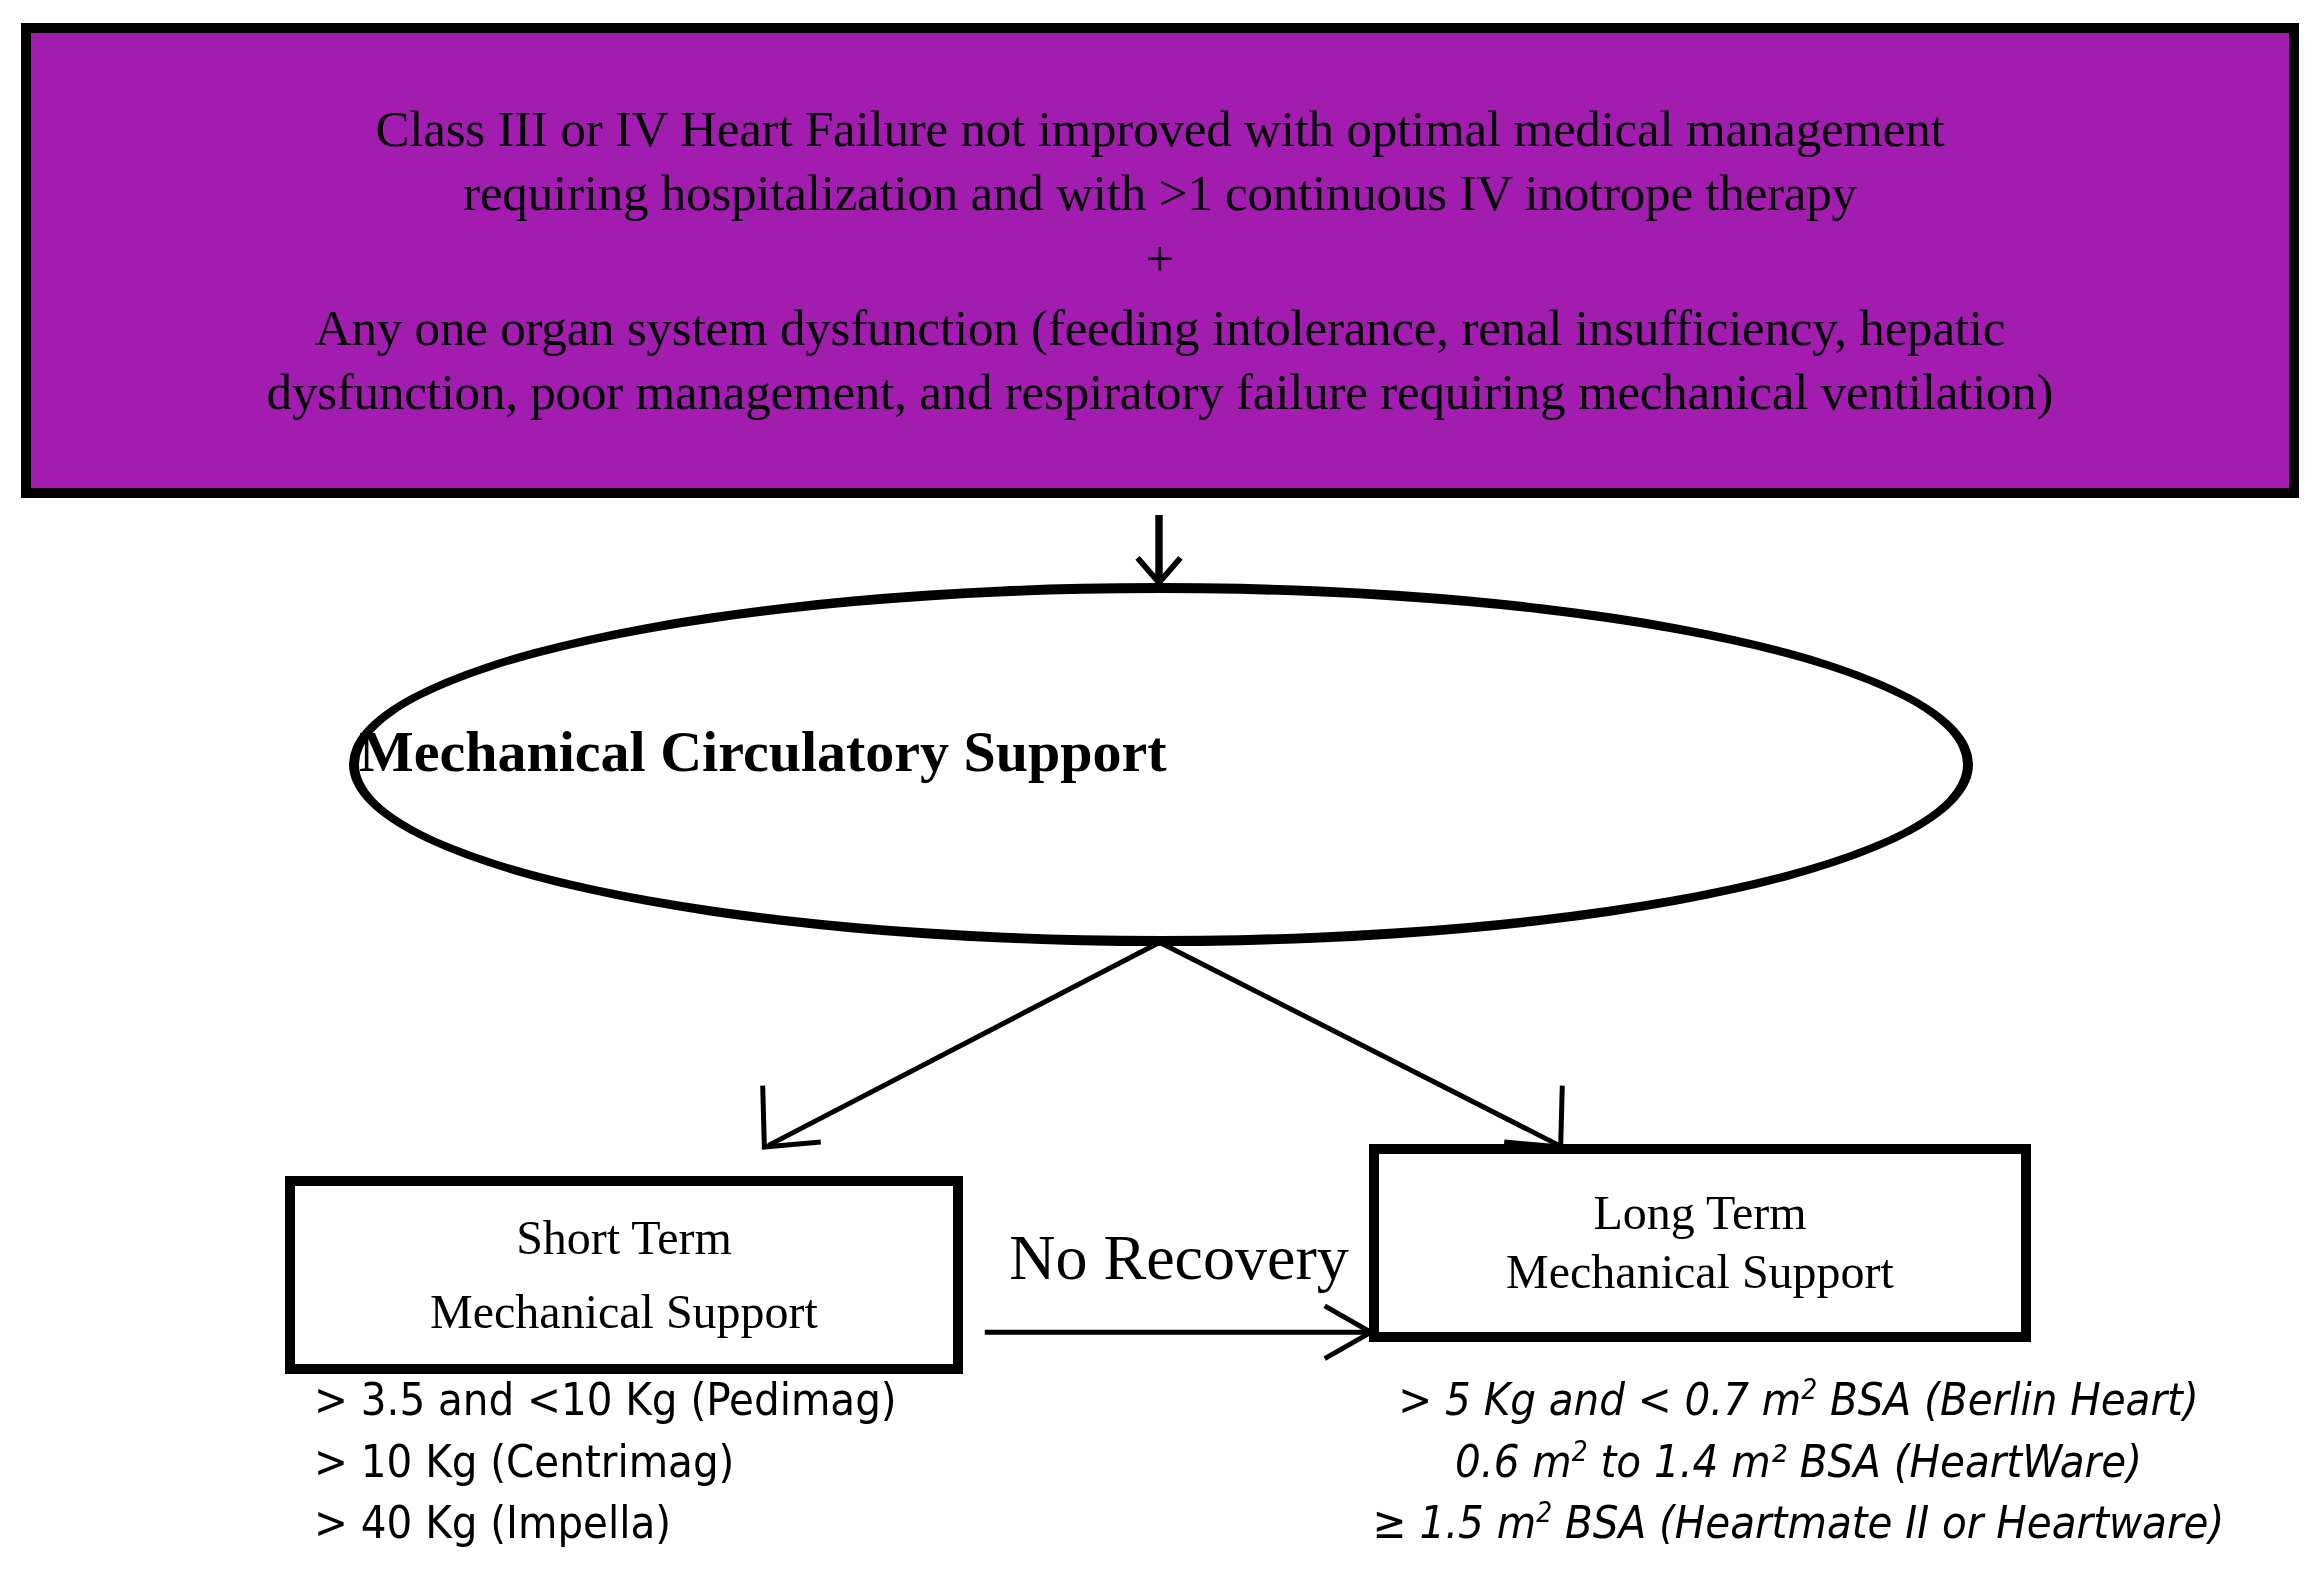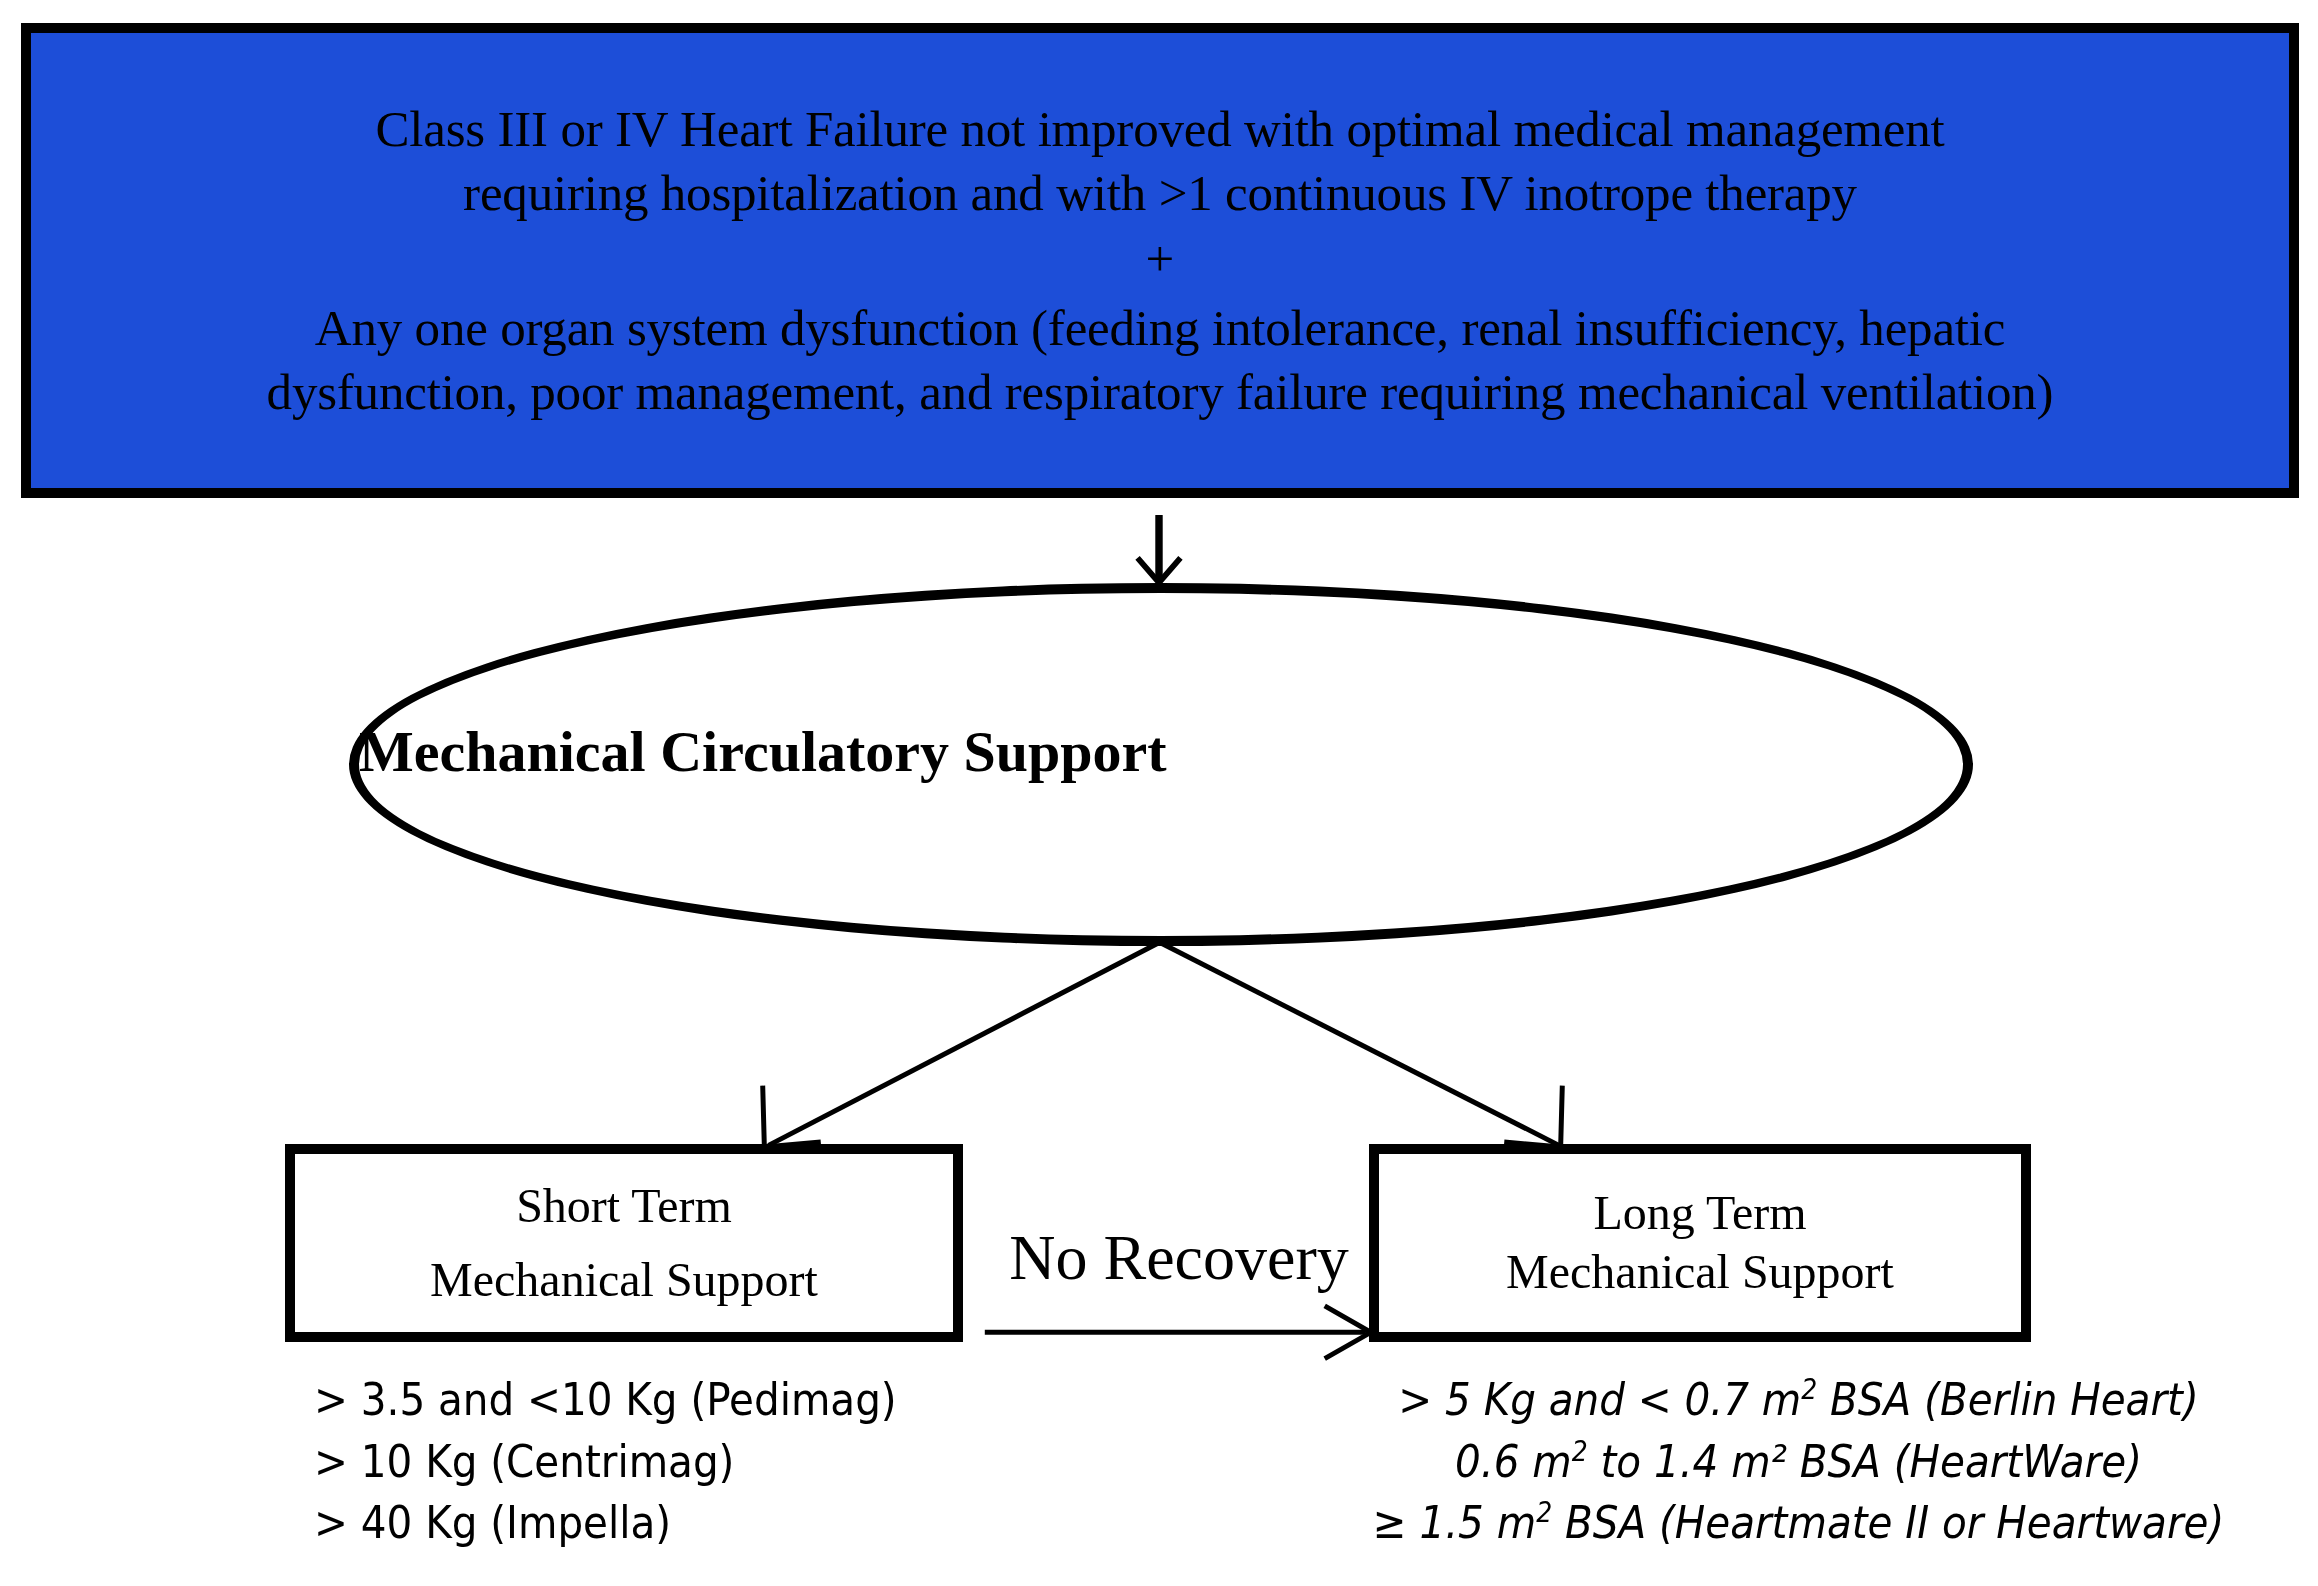--- a/index.html
+++ b/index.html
@@ -21,21 +21,21 @@
 
   
   #criteria-box {
     position: absolute;
     left: 21px;
     top: 23px;
     width: 2278px;
     height: 475px;
     box-sizing: border-box;
     border: 10.8px solid #000000;
-    background: #1d4ed8;
+    background: #a21caf;
   }
   #criteria-inner {
     position: absolute;
     left: 0;
     top: 0;
     width: 100%;
     height: 100%;
     display: flex;
     flex-direction: column;
     justify-content: center;
@@ -106,21 +106,21 @@
     box-sizing: border-box;
     border: 10.8px solid #000000;
     background: #ffffff;
     display: flex;
     flex-direction: column;
     align-items: center;
     justify-content: center;
   }
   #short-term-box {
     left: 285px;
-    top: 1144px;
+    top: 1176px;
     width: 678px;
     height: 198px;
     gap: 15px;
   }
   #long-term-box {
     left: 1369px;
     top: 1144px;
     width: 662px;
     height: 198px;
   }

